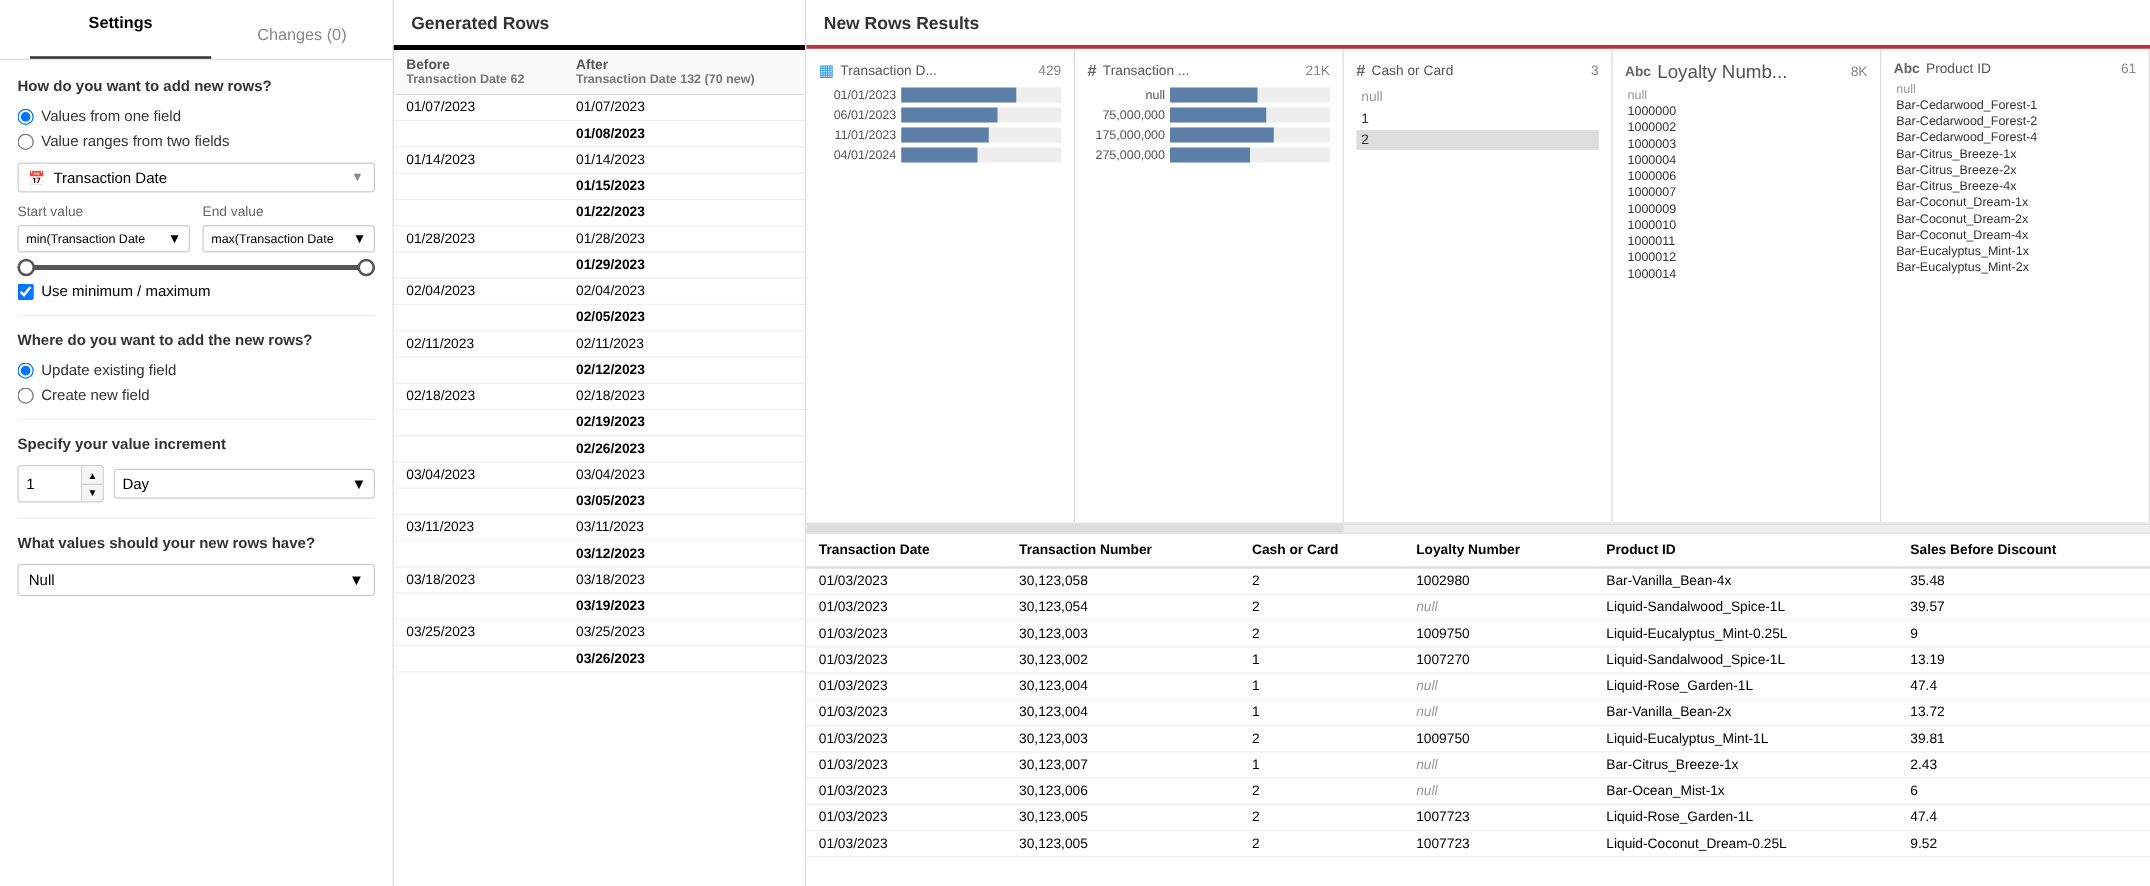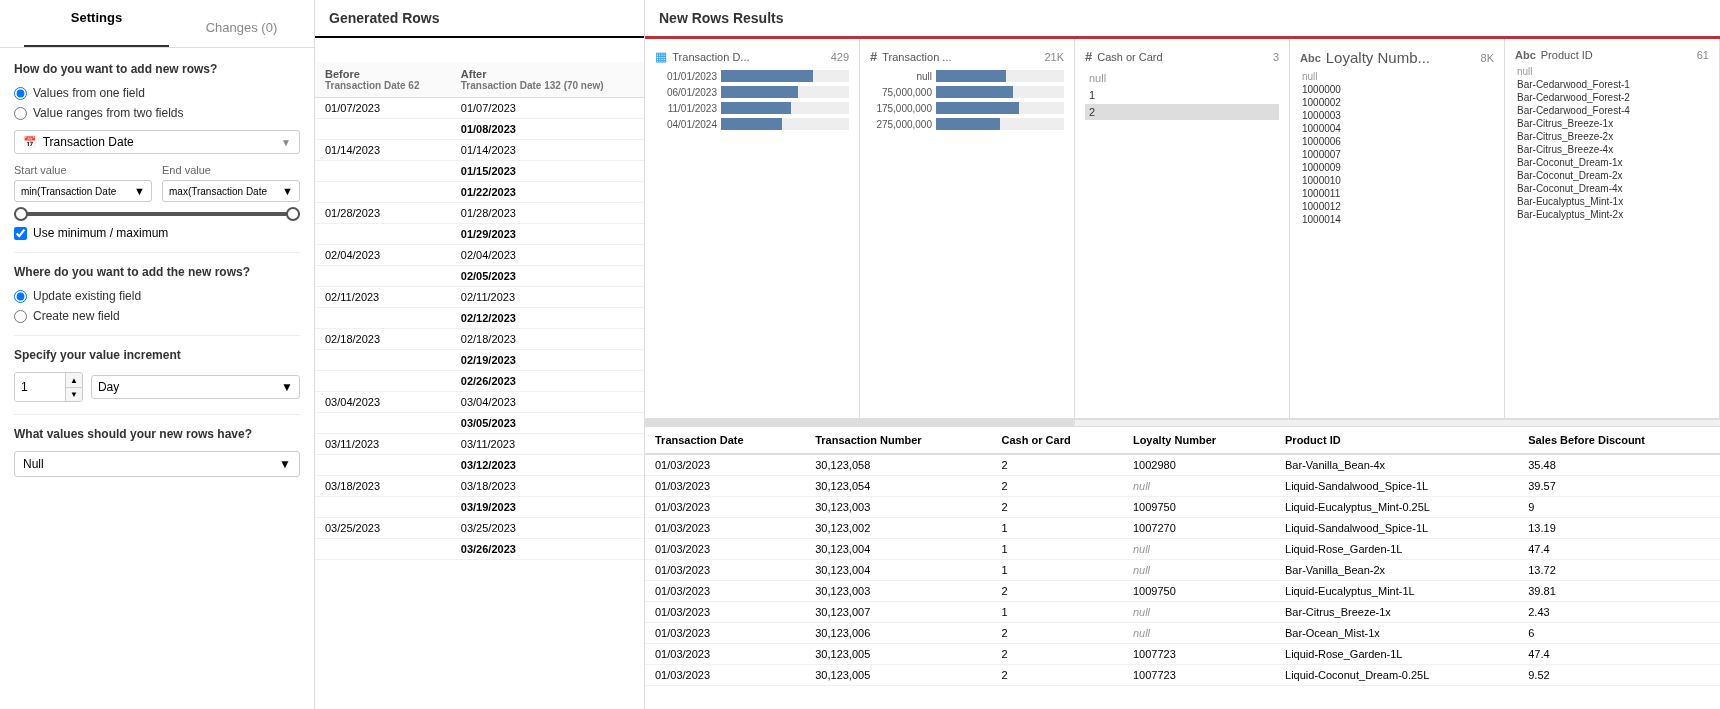--- a/index.html
+++ b/index.html
@@ -45,21 +45,21 @@
     .divider { border: none; border-top: 1px solid #eee; margin: 12px 0; }
     
     .increment-row { display: flex; gap: 8px; align-items: center; margin-top: 8px; }
     .increment-select { flex: 1; border: 1px solid #ccc; border-radius: 3px; padding: 4px 6px; font-size: 12px; display: flex; align-items: center; justify-content: space-between; cursor: pointer; }
     
     .null-select { width: 100%; border: 1px solid #ccc; border-radius: 3px; padding: 5px 8px; font-size: 12px; display: flex; align-items: center; justify-content: space-between; cursor: pointer; margin-top: 6px; }
     
     
     .middle-panel { width: 330px; min-width: 330px; border-right: 1px solid #ddd; display: flex; flex-direction: column; }
     
-    .panel-header { padding: 10px 14px; font-size: 14px; font-weight: 600; border-bottom: 2px solid #000000; color: #333; }
+    .panel-header { padding: 10px 14px; font-size: 14px; font-weight: 600; border-bottom: 4px solid #000000; color: #333; }
     
     
     .right-panel { flex: 1; display: flex; flex-direction: column; overflow: hidden; }
     
     .right-header { padding: 10px 14px; font-size: 14px; font-weight: 600; border-bottom: 3px solid #c0303c; color: #333; }
     
     .summary-cards { display: flex; border-bottom: 1px solid #ddd; min-height: 380px; overflow: hidden; }
     
     .summary-card { border-right: 1px solid #ddd; padding: 10px; min-width: 185px; flex: 1; overflow: hidden; }
     
@@ -177,21 +177,21 @@
         <span>Null</span>
         <span>▼</span>
       </div>
     </div>
   </div>
 
   <div class="middle-panel">
     <div class="panel-header">Generated Rows</div>
     <div style="flex:1; overflow:hidden; position:relative;">
       <div style="overflow-y:scroll; height:100%; padding-right:0;">
-        <table style="width:100%; border-collapse:collapse;margin-top:24px;">
+        <table style="width:100%; border-collapse:collapse;">
           <thead>
             <tr>
               <th style="padding:6px 10px; font-size:11px; font-weight:600; color:#555; text-align:left; border-bottom:1px solid #ddd; background:#fafafa; position:sticky; top:0;">
                 <div>Before</div>
                 <div style="font-size:10px; color:#777;">Transaction Date  62</div>
               </th>
               <th style="padding:6px 10px; font-size:11px; font-weight:600; color:#555; text-align:left; border-bottom:1px solid #ddd; background:#fafafa; position:sticky; top:0;">
                 <div>After</div>
                 <div style="font-size:10px; color:#777;">Transaction Date  132 (70 new)</div>
               </th>

